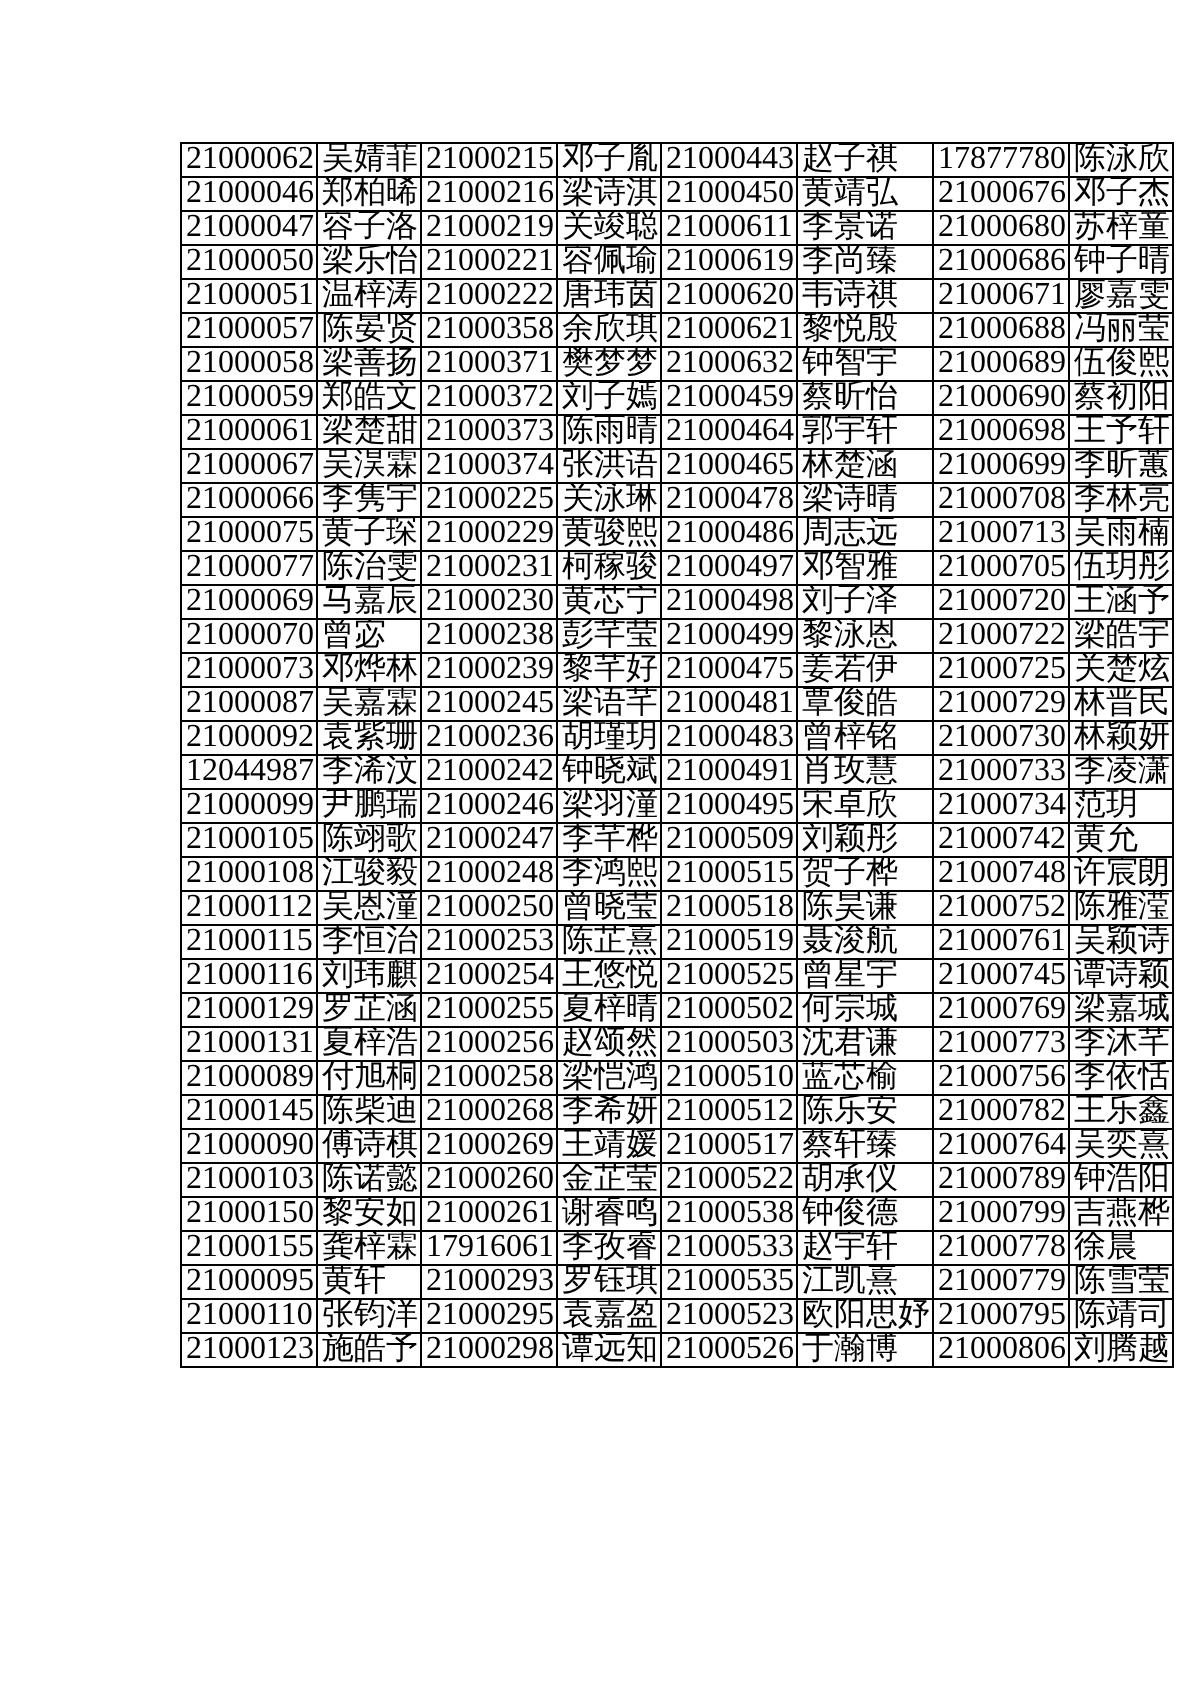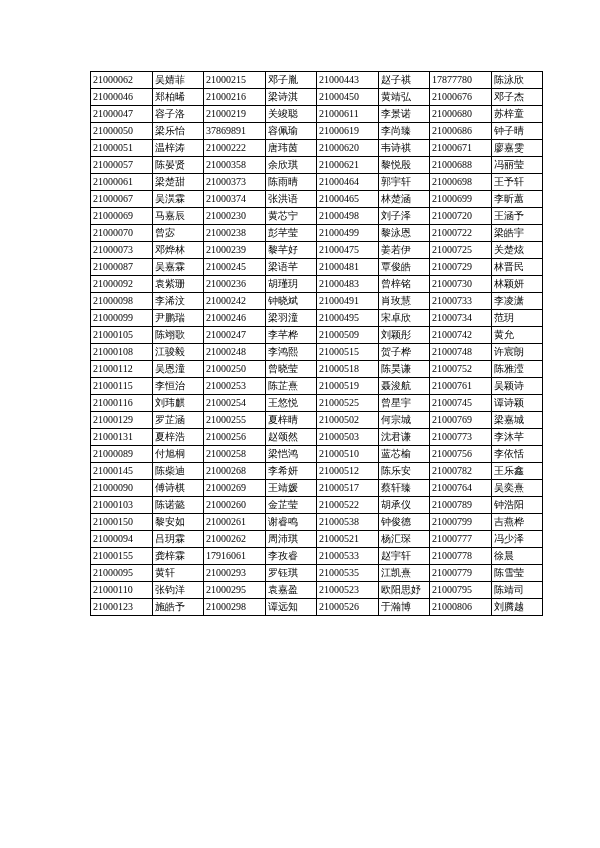--- a/index.html
+++ b/index.html
@@ -15,21 +15,21 @@
     font-family: "Liberation Serif", "DejaVu Serif", serif;
     color: #000000;
     overflow: hidden;
   }
   table.roster {
     position: absolute;
     left: 90px;
     top: 71px;
     border-collapse: collapse;
     table-layout: fixed;
-    font-size: 10px;
+    font-size: 16px;
   }
   table.roster td {
     border: 1px solid #000000;
     height: 16px;
     line-height: 16px;
     padding: 0 1px 0 2px;
     white-space: nowrap;
     overflow: hidden;
     vertical-align: middle;
     font-weight: normal;
@@ -86,21 +86,21 @@
           <td class="id-cell">21000219</td>
           <td class="name-cell">关竣聪</td>
           <td class="id-cell">21000611</td>
           <td class="name-cell">李景诺</td>
           <td class="id-cell">21000680</td>
           <td class="name-cell">苏梓童</td>
         </tr>
         <tr>
           <td class="id-cell">21000050</td>
           <td class="name-cell">梁乐怡</td>
-          <td class="id-cell">37869891</td>
+          <td class="id-cell">21000221</td>
           <td class="name-cell">容佩瑜</td>
           <td class="id-cell">21000619</td>
           <td class="name-cell">李尚臻</td>
           <td class="id-cell">21000686</td>
           <td class="name-cell">钟子晴</td>
         </tr>
         <tr>
           <td class="id-cell">21000051</td>
           <td class="name-cell">温梓涛</td>
           <td class="id-cell">21000222</td>
@@ -114,40 +114,90 @@
           <td class="id-cell">21000057</td>
           <td class="name-cell">陈晏贤</td>
           <td class="id-cell">21000358</td>
           <td class="name-cell">余欣琪</td>
           <td class="id-cell">21000621</td>
           <td class="name-cell">黎悦殷</td>
           <td class="id-cell">21000688</td>
           <td class="name-cell">冯丽莹</td>
         </tr>
         <tr>
+          <td class="id-cell">21000058</td>
+          <td class="name-cell">梁善扬</td>
+          <td class="id-cell">21000371</td>
+          <td class="name-cell">樊梦梦</td>
+          <td class="id-cell">21000632</td>
+          <td class="name-cell">钟智宇</td>
+          <td class="id-cell">21000689</td>
+          <td class="name-cell">伍俊熙</td>
+        </tr>
+        <tr>
+          <td class="id-cell">21000059</td>
+          <td class="name-cell">郑皓文</td>
+          <td class="id-cell">21000372</td>
+          <td class="name-cell">刘子嫣</td>
+          <td class="id-cell">21000459</td>
+          <td class="name-cell">蔡昕怡</td>
+          <td class="id-cell">21000690</td>
+          <td class="name-cell">蔡初阳</td>
+        </tr>
+        <tr>
           <td class="id-cell">21000061</td>
           <td class="name-cell">梁楚甜</td>
           <td class="id-cell">21000373</td>
           <td class="name-cell">陈雨晴</td>
           <td class="id-cell">21000464</td>
           <td class="name-cell">郭宇轩</td>
           <td class="id-cell">21000698</td>
           <td class="name-cell">王予轩</td>
         </tr>
         <tr>
           <td class="id-cell">21000067</td>
           <td class="name-cell">吴淏霖</td>
           <td class="id-cell">21000374</td>
           <td class="name-cell">张洪语</td>
           <td class="id-cell">21000465</td>
           <td class="name-cell">林楚涵</td>
           <td class="id-cell">21000699</td>
           <td class="name-cell">李昕蕙</td>
         </tr>
         <tr>
+          <td class="id-cell">21000066</td>
+          <td class="name-cell">李隽宇</td>
+          <td class="id-cell">21000225</td>
+          <td class="name-cell">关泳琳</td>
+          <td class="id-cell">21000478</td>
+          <td class="name-cell">梁诗晴</td>
+          <td class="id-cell">21000708</td>
+          <td class="name-cell">李林亮</td>
+        </tr>
+        <tr>
+          <td class="id-cell">21000075</td>
+          <td class="name-cell">黄子琛</td>
+          <td class="id-cell">21000229</td>
+          <td class="name-cell">黄骏熙</td>
+          <td class="id-cell">21000486</td>
+          <td class="name-cell">周志远</td>
+          <td class="id-cell">21000713</td>
+          <td class="name-cell">吴雨楠</td>
+        </tr>
+        <tr>
+          <td class="id-cell">21000077</td>
+          <td class="name-cell">陈治雯</td>
+          <td class="id-cell">21000231</td>
+          <td class="name-cell">柯稼骏</td>
+          <td class="id-cell">21000497</td>
+          <td class="name-cell">邓智雅</td>
+          <td class="id-cell">21000705</td>
+          <td class="name-cell">伍玥彤</td>
+        </tr>
+        <tr>
           <td class="id-cell">21000069</td>
           <td class="name-cell">马嘉辰</td>
           <td class="id-cell">21000230</td>
           <td class="name-cell">黄芯宁</td>
           <td class="id-cell">21000498</td>
           <td class="name-cell">刘子泽</td>
           <td class="id-cell">21000720</td>
           <td class="name-cell">王涵予</td>
         </tr>
         <tr>
@@ -184,21 +234,21 @@
           <td class="id-cell">21000092</td>
           <td class="name-cell">袁紫珊</td>
           <td class="id-cell">21000236</td>
           <td class="name-cell">胡瑾玥</td>
           <td class="id-cell">21000483</td>
           <td class="name-cell">曾梓铭</td>
           <td class="id-cell">21000730</td>
           <td class="name-cell">林颖妍</td>
         </tr>
         <tr>
-          <td class="id-cell">21000098</td>
+          <td class="id-cell">12044987</td>
           <td class="name-cell">李浠汶</td>
           <td class="id-cell">21000242</td>
           <td class="name-cell">钟晓斌</td>
           <td class="id-cell">21000491</td>
           <td class="name-cell">肖玫慧</td>
           <td class="id-cell">21000733</td>
           <td class="name-cell">李凌潇</td>
         </tr>
         <tr>
           <td class="id-cell">21000099</td>
@@ -324,30 +374,20 @@
           <td class="id-cell">21000150</td>
           <td class="name-cell">黎安如</td>
           <td class="id-cell">21000261</td>
           <td class="name-cell">谢睿鸣</td>
           <td class="id-cell">21000538</td>
           <td class="name-cell">钟俊德</td>
           <td class="id-cell">21000799</td>
           <td class="name-cell">吉燕桦</td>
         </tr>
         <tr>
-          <td class="id-cell">21000094</td>
-          <td class="name-cell">吕玥霖</td>
-          <td class="id-cell">21000262</td>
-          <td class="name-cell">周沛琪</td>
-          <td class="id-cell">21000521</td>
-          <td class="name-cell">杨汇琛</td>
-          <td class="id-cell">21000777</td>
-          <td class="name-cell">冯少泽</td>
-        </tr>
-        <tr>
           <td class="id-cell">21000155</td>
           <td class="name-cell">龚梓霖</td>
           <td class="id-cell">17916061</td>
           <td class="name-cell">李孜睿</td>
           <td class="id-cell">21000533</td>
           <td class="name-cell">赵宇轩</td>
           <td class="id-cell">21000778</td>
           <td class="name-cell">徐晨</td>
         </tr>
         <tr>

